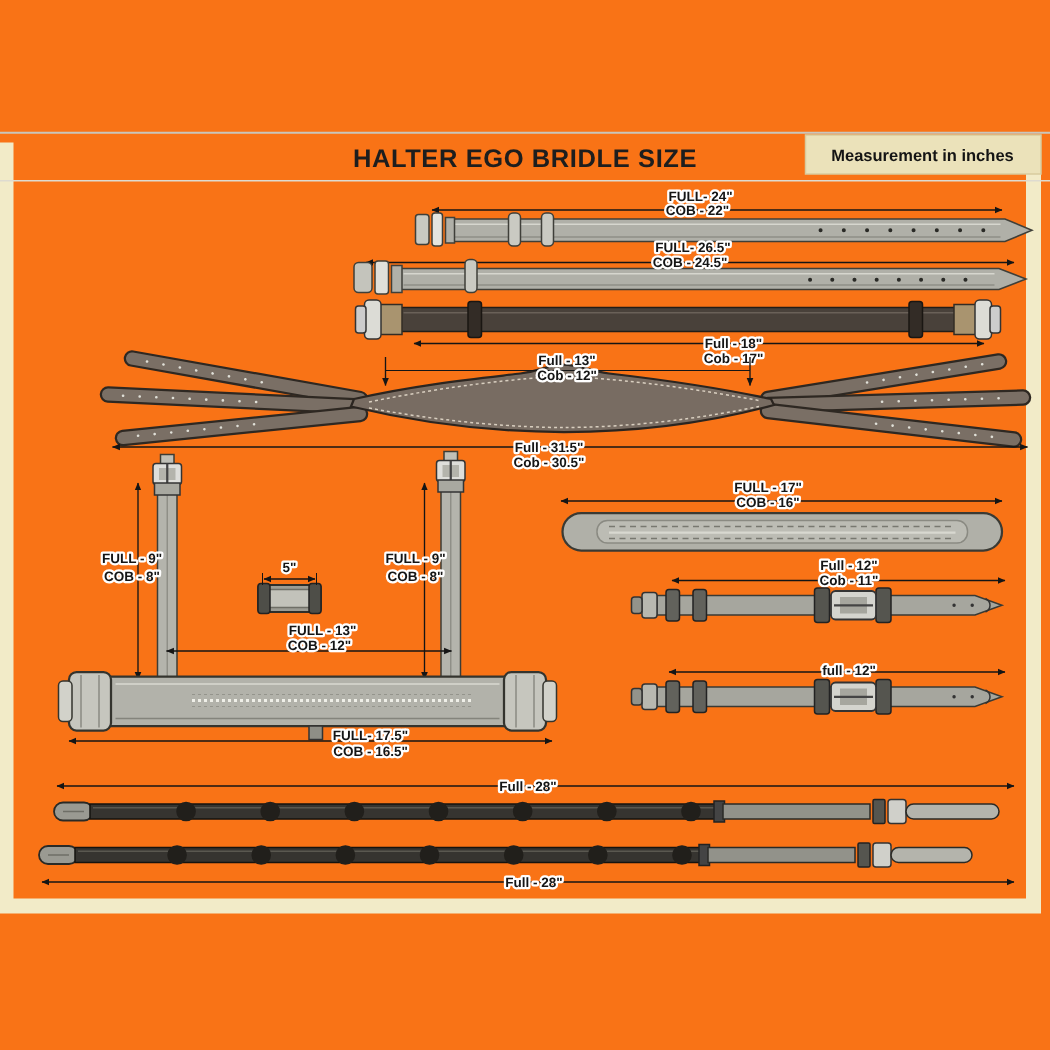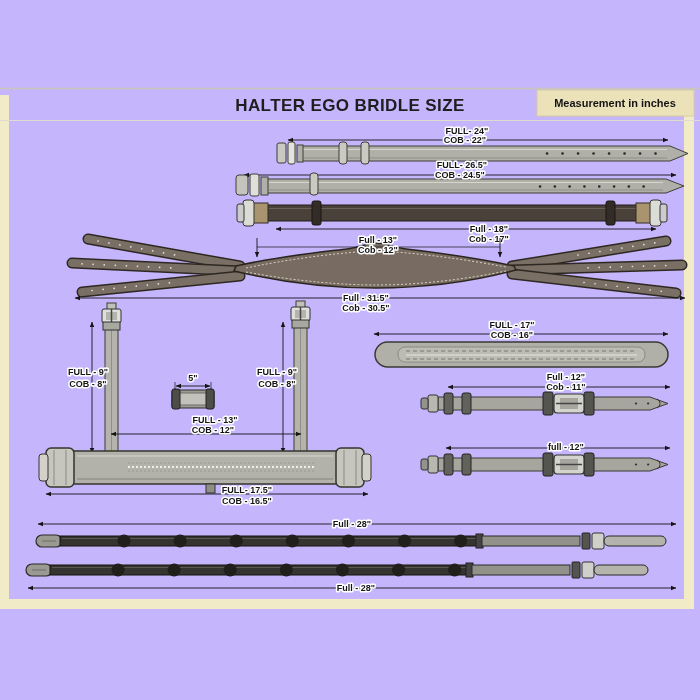--- a/index.html
+++ b/index.html
@@ -1,16 +1,16 @@
 <!DOCTYPE html>
 <html><head>
 <meta charset="utf-8">
 <style>
   html,body{margin:0;padding:0;background:#ffffff;}
-  #canvas{position:relative;width:700px;height:700px;background:#c4b5fd;overflow:hidden;}
+  #canvas{position:relative;width:700px;height:700px;background:#f97316;overflow:hidden;}
   .title{font-family:"Liberation Sans",sans-serif;font-size:17px;font-weight:bold;fill:#1e1e1e;text-anchor:middle;letter-spacing:.4px;}
   .note{font-family:"Liberation Sans",sans-serif;font-size:11px;font-weight:bold;fill:#141414;text-anchor:middle;}
   .lbl{font-family:"Liberation Sans",sans-serif;font-size:9px;font-weight:bold;fill:#151515;text-anchor:middle;
        paint-order:stroke;stroke:#ffffff;stroke-width:3px;stroke-linejoin:round;}
   .dim{stroke:#151515;stroke-width:.9;fill:none;}
   .thin{stroke:#151515;stroke-width:.7;fill:none;}
 </style>
 </head>
 <body>
 

